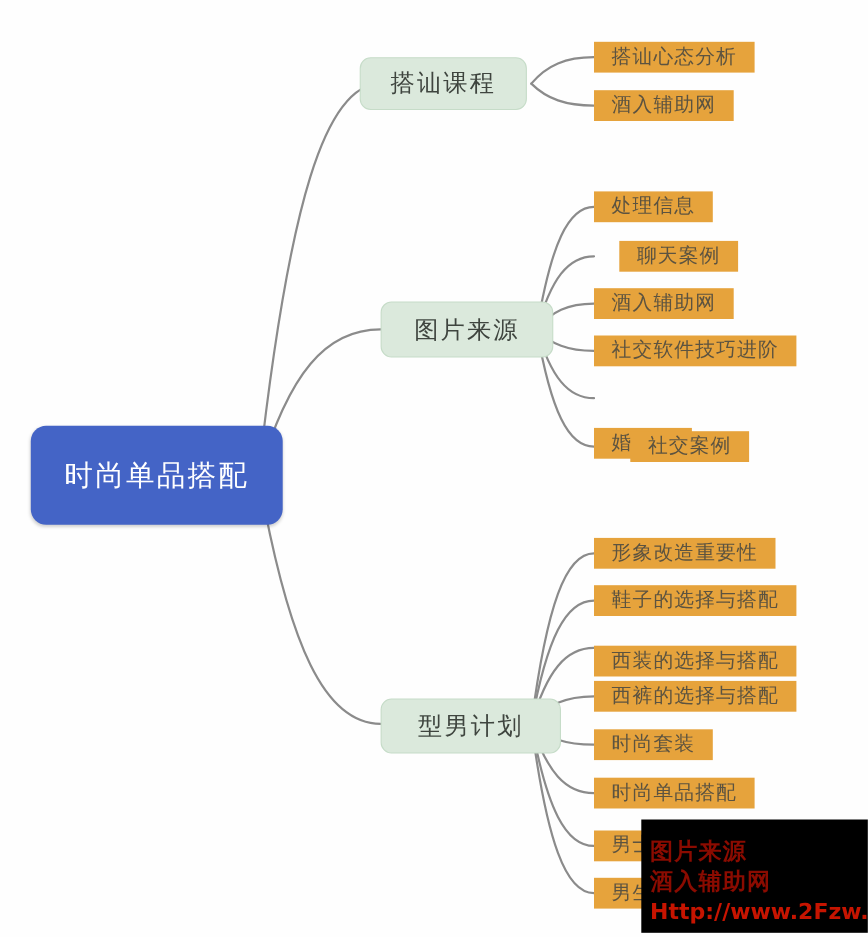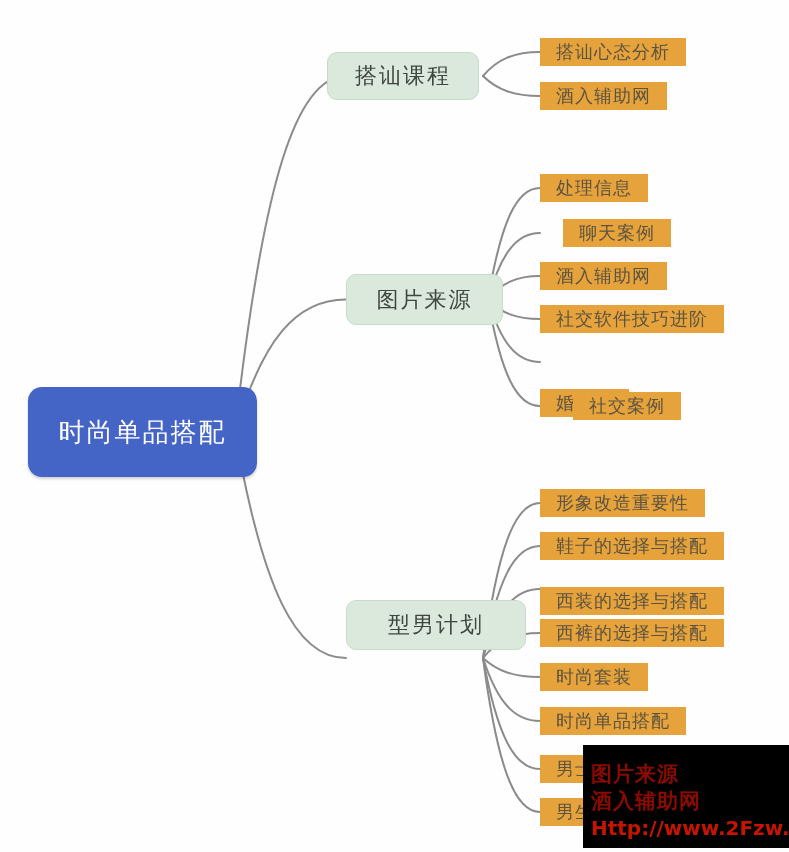--- a/index.html
+++ b/index.html
@@ -124,21 +124,21 @@
       <div class="node branch-node" style="left: 327px; top: 52px; width: 152px; height: 48px;">搭讪课程</div>
       <div class="node leaf-node" style="left: 540px; top: 38px;">搭讪心态分析</div>
       <div class="node leaf-node" style="left: 540px; top: 82px;">酒入辅助网</div>
       <div class="node branch-node" style="left: 346px; top: 274px; width: 157px; height: 51px;">图片来源</div>
       <div class="node leaf-node" style="left: 540px; top: 174px;">处理信息</div>
       <div class="node leaf-node" style="left: 563px; top: 219px;">聊天案例</div>
       <div class="node leaf-node" style="left: 540px; top: 262px;">酒入辅助网</div>
       <div class="node leaf-node" style="left: 540px; top: 305px;">社交软件技巧进阶</div>
       <div class="node leaf-node" style="left: 540px; top: 348px; margin-top: 41px;">婚恋网</div>
       <div class="node leaf-node" style="left: 540px; top: 392px; margin-left: 33px;">社交案例</div>
-      <div class="node branch-node" style="left: 346px; top: 600px; width: 180px; height: 50px;">型男计划</div>
+      <div class="node branch-node" style="left: 346px; top: 635px; width: 164px; height: 50px;">型男计划</div>
       <div class="node leaf-node" style="left: 540px; top: 489px;">形象改造重要性</div>
       <div class="node leaf-node" style="left: 540px; top: 532px;">鞋子的选择与搭配</div>
       <div class="node leaf-node" style="left: 540px; top: 587px;">西装的选择与搭配</div>
       <div class="node leaf-node" style="left: 540px; top: 619px; text-align: right;">西裤的选择与搭配</div>
       <div class="node leaf-node" style="left: 540px; top: 663px;">时尚套装</div>
       <div class="node leaf-node" style="left: 540px; top: 707px;">时尚单品搭配</div>
       <div class="node leaf-node" style="left: 540px; top: 755px; width: 110px; box-sizing: border-box;">男士</div>
       <div class="node leaf-node" style="left: 540px; top: 798px; width: 110px; box-sizing: border-box;">男生</div>
     </div>
 

